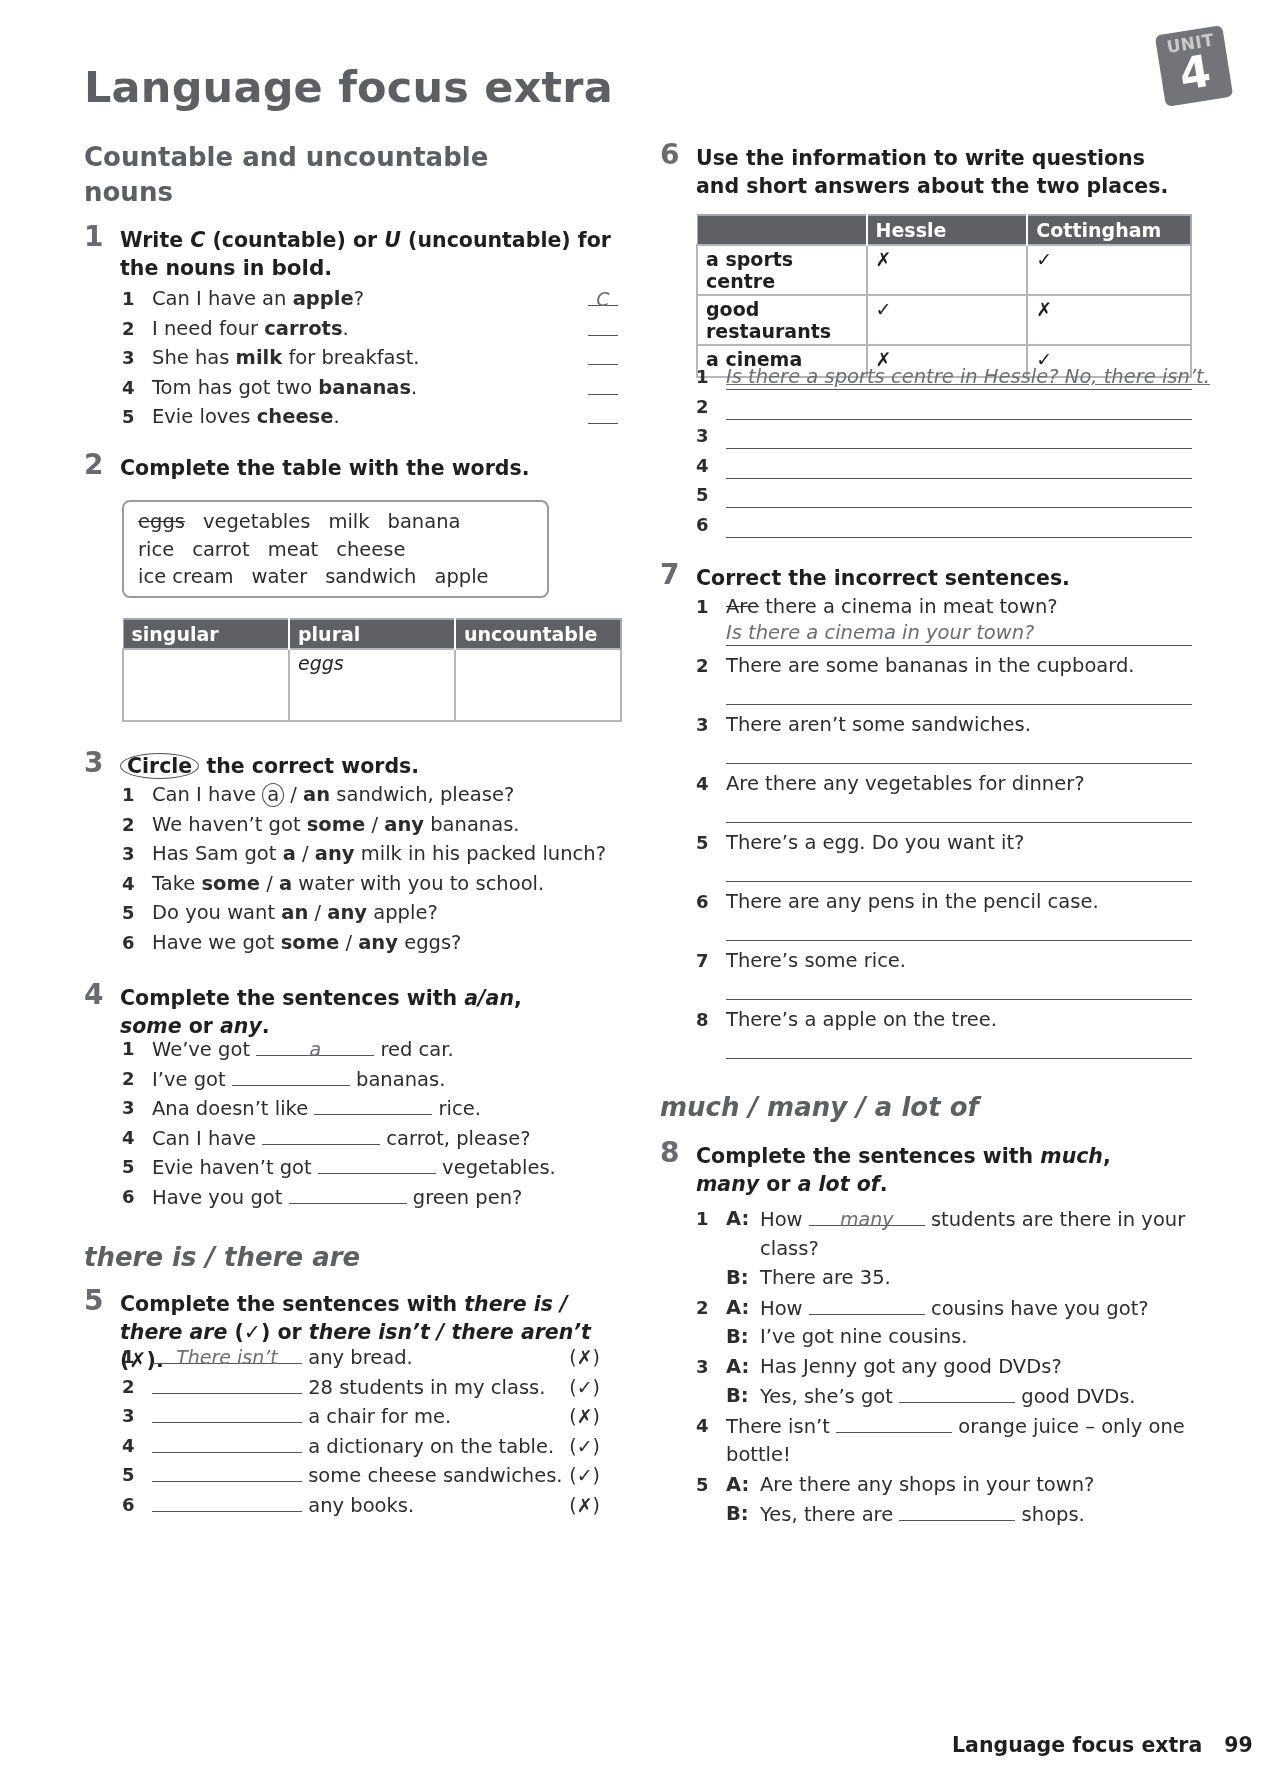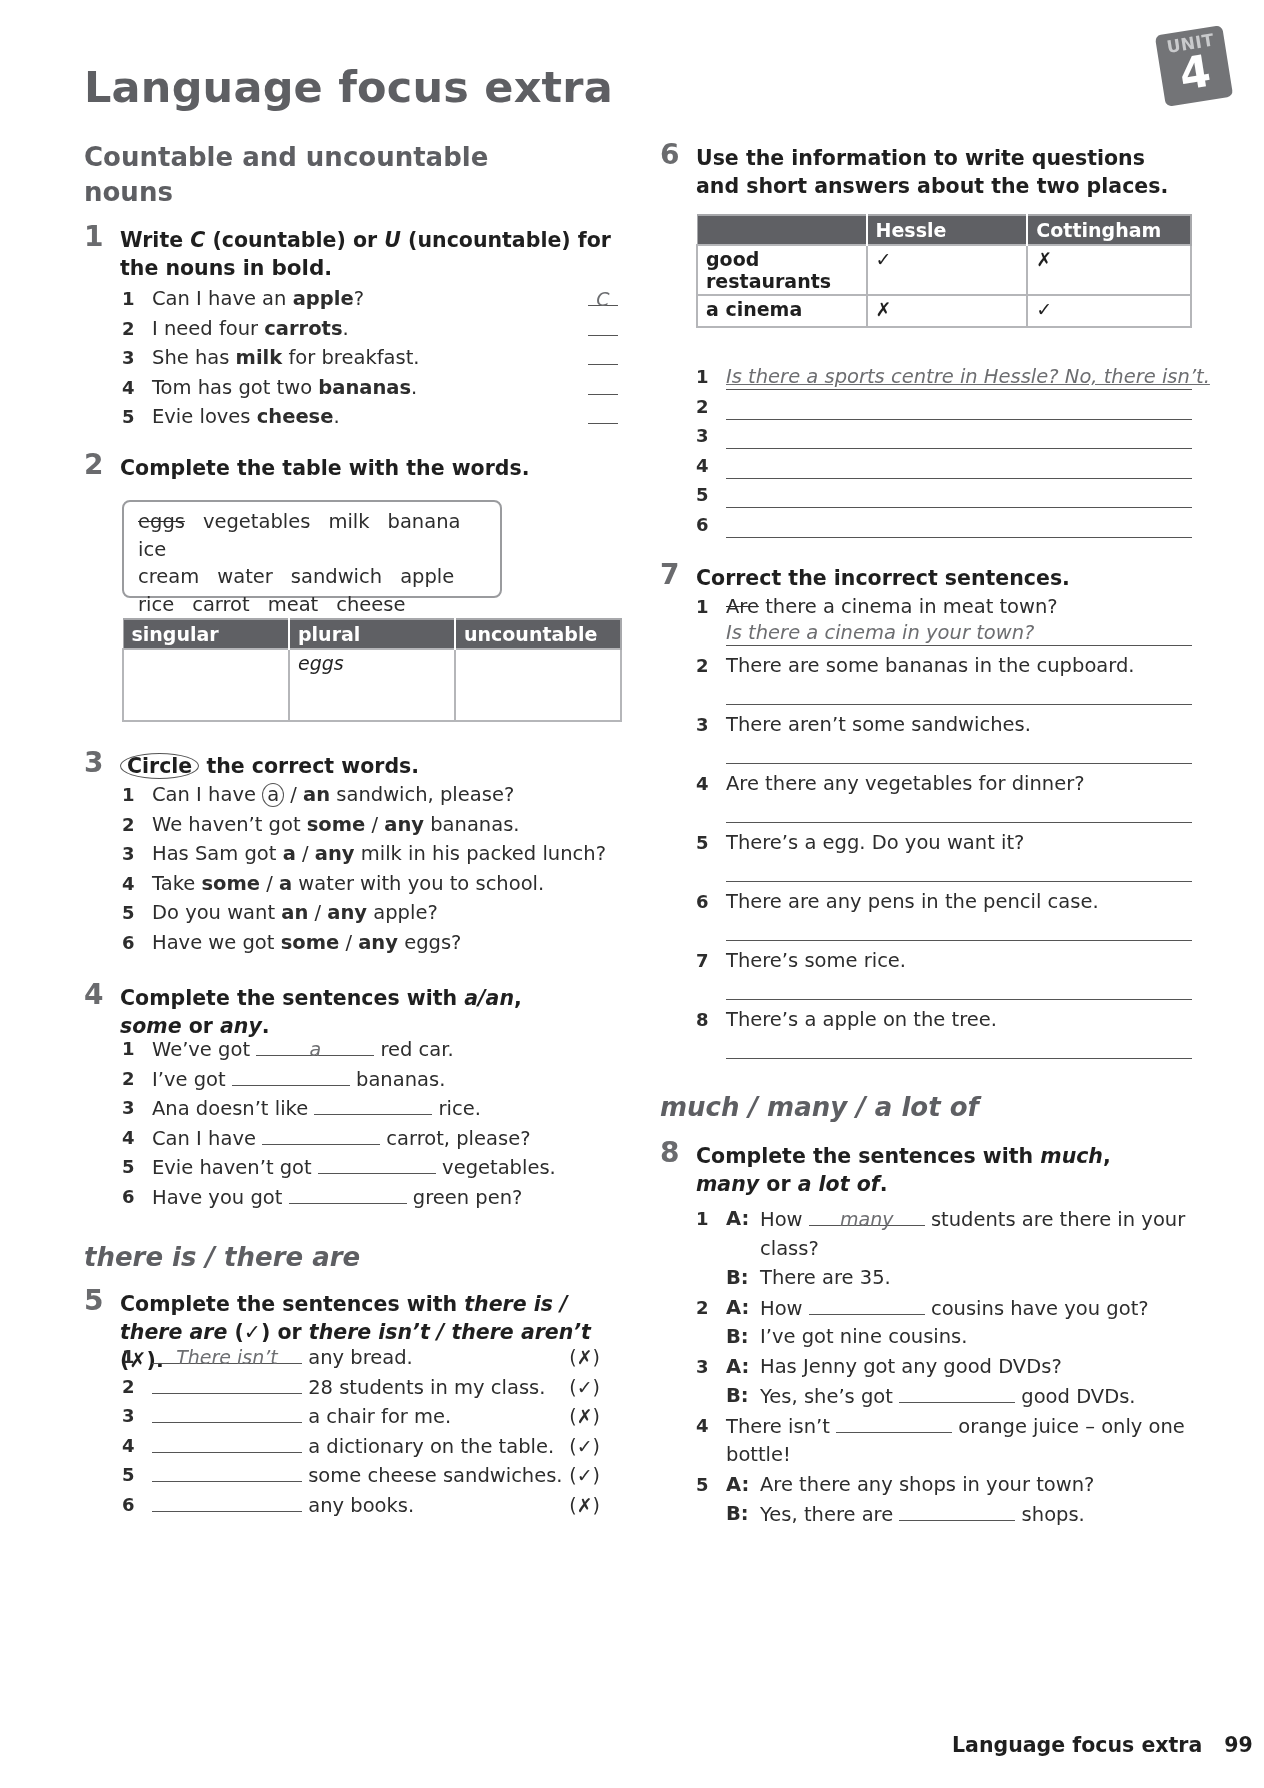--- a/index.html
+++ b/index.html
@@ -18,21 +18,21 @@
   .ex-head .ex-num { position: absolute; left: 0; top: -3px; font-size: 28px; font-weight: bold; color: #6a6b6e; }
   .ex-head i { font-style: italic; }
 
   .item { position: absolute; font-size: 19.5px; line-height: 26px; color: #2d2d2d; white-space: nowrap; }
   .item .n { position: absolute; left: 0; font-weight: bold; font-size: 18px; color: #2d2d2d; }
   .item .t { position: absolute; left: 30px; }
 
   .blank { display: inline-block; border-bottom: 1.5px solid #555; height: 20px; vertical-align: baseline; text-align: center; position: relative; }
   .hand { font-family: "DejaVu Sans", sans-serif; font-style: italic; color: #6d6e71; font-size: 19px; }
 
-  .word-box { position: absolute; left: 122px; top: 500px; width: 380px; height: 98px; border: 2px solid #9a9b9e; border-radius: 8px; padding: 6px 14px; font-size: 19.5px; line-height: 27.5px; color: #2d2d2d; }
+  .word-box { position: absolute; left: 122px; top: 500px; width: 427px; height: 98px; border: 2px solid #9a9b9e; border-radius: 8px; padding: 6px 14px; font-size: 19.5px; line-height: 27.5px; color: #2d2d2d; }
   .word-box span { margin-right: 18px; }
   .strike { text-decoration: line-through; }
 
   table.grid { position: absolute; border-collapse: collapse; font-size: 19px; }
   table.grid th { background: #5f6064; color: #fff; font-weight: bold; text-align: left; padding: 2px 8px; height: 30px; border-right: 2px solid #fff; border-left: 1px solid #a7a8ab; border-top: 2px solid #a7a8ab; }
   table.grid td { border: 2px solid #b5b6b9; padding: 2px 8px; vertical-align: top; color: #1f1f1f; }
 
   .circ { display: inline-block; border: 1.8px solid #555; border-radius: 50%; padding: 0 4px; line-height: 22px; }
   .circ-word { display: inline-block; border: 1.8px solid #555; border-radius: 50%; padding: 0 6px; line-height: 24px; }
 
@@ -61,24 +61,24 @@
 
 <div class="ex-head" style="left:84px; top:454px; width:540px;">
   <span class="ex-num">2</span>
   <span>Complete the table with the words.</span>
 </div>
 <div class="word-box">
   <div>
     <span class="strike">eggs</span><span>vegetables</span><span>milk</span><span>banana</span>
   </div>
   <div>
+    <span>rice</span><span>carrot</span><span>meat</span><span>cheese</span>
+  </div>
+  <div>
     <span>ice cream</span><span>water</span><span>sandwich</span><span>apple</span>
-  </div>
-  <div>
-    <span>rice</span><span>carrot</span><span>meat</span><span>cheese</span>
   </div>
 </div>
 <table class="grid" style="left:122px; top:618px; width:500px;">
   <tbody>
       <tr>
     <th style="width:166px;">singular</th>
     <th style="width:166px;">plural</th>
     <th style="width:166px; border-right:2px solid #a7a8ab;">uncountable</th>
   </tr>
   <tr style="height:72px;">
@@ -114,20 +114,25 @@
   <span>Use the information to write questions and short answers about the two places.</span>
 </div>
 <table class="grid" style="left:696px; top:214px; width:496px;">
   <tbody>
       <tr>
     <th style="width:170px;"></th>
     <th style="width:162px;">Hessle</th>
     <th style="width:164px; border-right:2px solid #a7a8ab;">Cottingham</th>
   </tr>
   <tr style="height:32px;">
+    <td style="font-weight:bold;">a sports centre</td>
+    <td>✗</td>
+    <td>✓</td>
+  </tr>
+  <tr style="height:32px;">
     <td style="font-weight:bold;">good restaurants</td>
     <td>✓</td>
     <td>✗</td>
   </tr>
   <tr style="height:32px;">
     <td style="font-weight:bold;">a cinema</td>
     <td>✗</td>
     <td>✓</td>
   </tr>
 </tbody>

